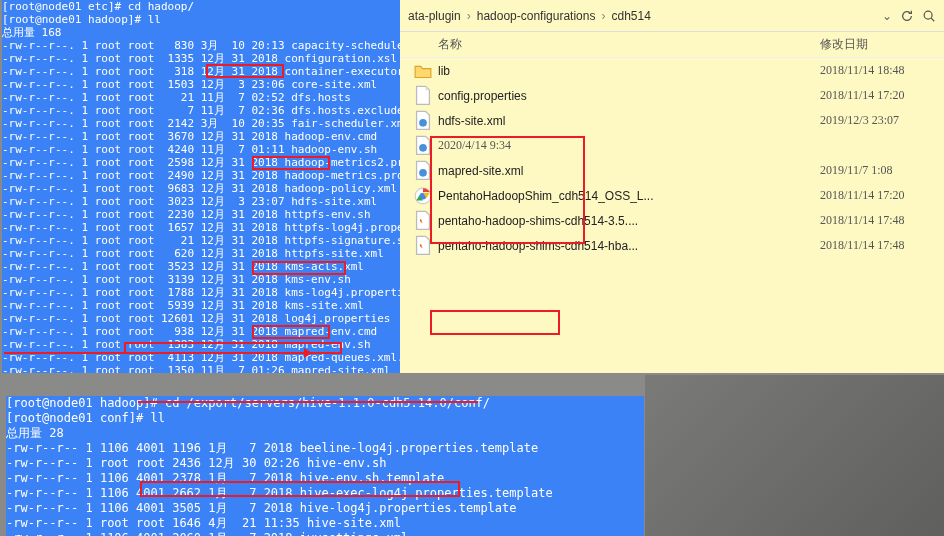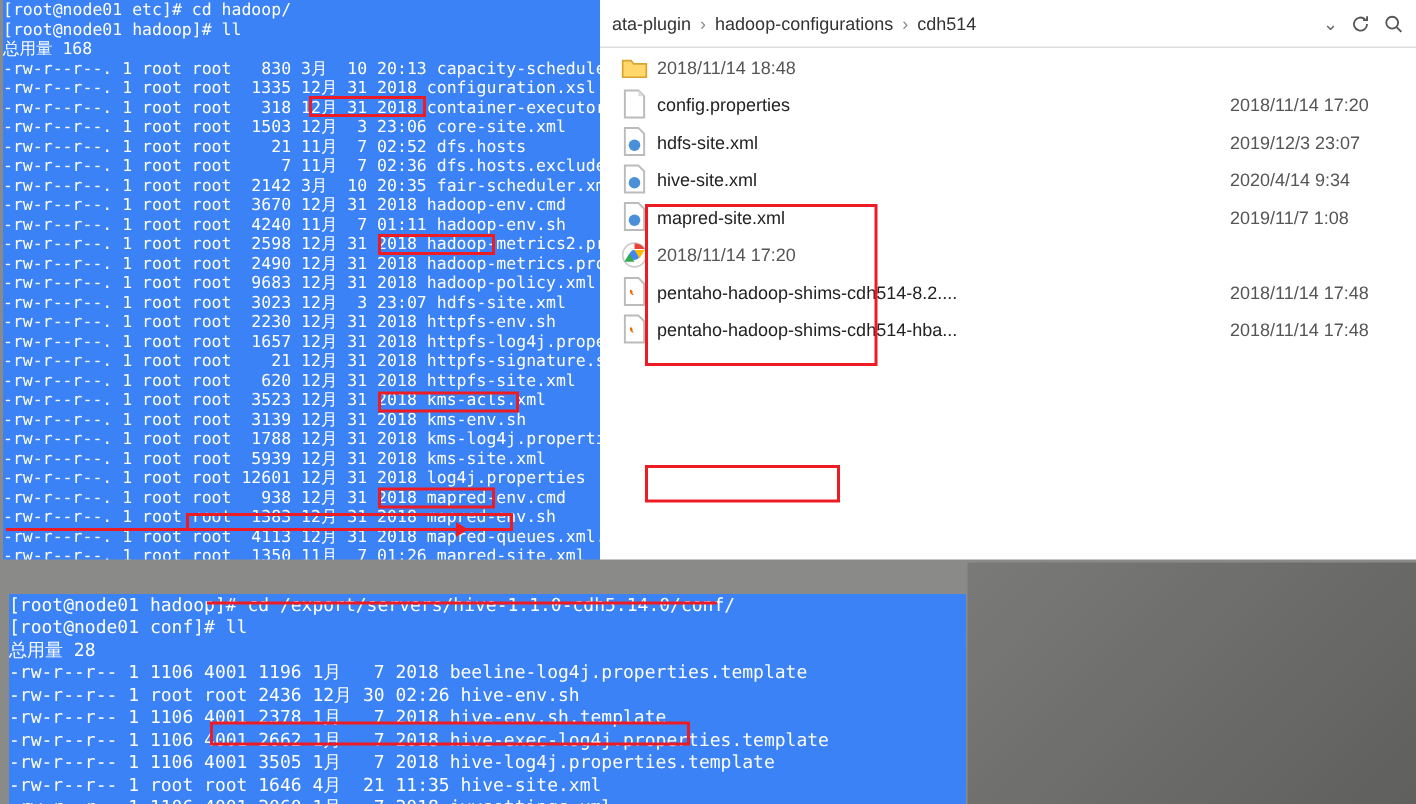--- a/index.html
+++ b/index.html
@@ -2,36 +2,36 @@
 <html><head>
 <meta charset="utf-8">
 <style>
 * { margin: 0; padding: 0; box-sizing: border-box; font-family: "Microsoft YaHei", sans-serif; }
 body { width: 944px; height: 536px; background: #8a8a88; position: relative; overflow: hidden; }
 
 .terminal { background: #3b82f6; color: #fff; font-family: "Consolas", monospace; font-size: 11px; line-height: 13px; white-space: pre; position: absolute; overflow: hidden; }
 .t1 { left: 2px; top: 0; width: 398px; height: 373px; }
 .t2 { left: 6px; top: 396px; width: 638px; height: 180px; font-size: 12px; line-height: 15px; }
 
-.explorer { position: absolute; left: 400px; top: 0; width: 544px; height: 373px; background: #ffffff; }
+.explorer { position: absolute; left: 400px; top: 0; width: 544px; height: 373px; background: #fef9c3; }
 .breadcrumb { height: 32px; border-bottom: 1px solid #ddd; display: flex; align-items: center; padding: 0 8px; font-size: 12px; color: #333; }
 .bc-item { color: #333; }
 .bc-sep { margin: 0 6px; color: #888; }
 .bc-right { margin-left: auto; display: flex; gap: 8px; align-items: center; }
 .bc-search { width: 14px; height: 14px; }
 
 .headers { display: flex; height: 26px; border-bottom: 1px solid #eee; font-size: 12px; color: #555; align-items: center; }
 .col-name-h { width: 420px; padding-left: 38px; }
 .col-date-h { flex: 1; }
 
 .file-list { font-size: 12px; }
 .file-row { display: flex; align-items: center; height: 25px; padding-left: 14px; }
 .file-icon { width: 18px; height: 18px; margin-right: 6px; display: inline-flex; align-items: center; justify-content: center; }
 .file-name { width: 382px; color: #222; }
-.file-date { color: #555; }
+.file-date { color: #555; font-family: Liberation Serif, serif; }
 
 .redbox { position: absolute; border: 2px solid #ed1c24; pointer-events: none; }
 .rb1 { left: 430px; top: 136px; width: 155px; height: 108px; }
 .rb2 { left: 430px; top: 310px; width: 130px; height: 25px; }
 .rb3 { left: 206px; top: 64px; width: 78px; height: 14px; }
 .rb4 { left: 252px; top: 156px; width: 78px; height: 14px; }
 .rb5 { left: 252px; top: 261px; width: 94px; height: 14px; }
 .rb6 { left: 140px; top: 481px; width: 320px; height: 16px; }
 .rb7 { left: 252px; top: 325px; width: 78px; height: 14px; }
 .rb8 { left: 124px; top: 342px; width: 218px; height: 12px; }
@@ -96,27 +96,32 @@
       <span style="color:#666">⌄</span>
       <svg class="bc-search" viewBox="0 0 16 16">
           <path fill="none" stroke="#555" stroke-width="1.4" d="M13 8a5 5 0 1 1-1.5-3.5M13 2v3h-3"></path>
         </svg>
       <svg class="bc-search" viewBox="0 0 16 16">
           <circle cx="7" cy="7" r="4.5" fill="none" stroke="#555" stroke-width="1.4"></circle>
           <line x1="10.5" y1="10.5" x2="14" y2="14" stroke="#555" stroke-width="1.4"></line>
         </svg>
     </div>
   </div>
+  <div class="headers">
+    <div class="col-name-h">名称</div>
+    <div class="col-date-h">修改日期</div>
+  </div>
   <div class="file-list" id="file-list">
       <div class="file-row">
         <span class="file-icon">
           <svg viewBox="0 0 16 14">
             <path fill="#ffd76a" stroke="#d9a42c" d="M1 3h5l1.5 2H15v8H1z"></path>
           </svg>
         </span>
+        <span class="file-name">lib</span>
         <span class="file-date">2018/11/14 18:48</span>
       </div>
       <div class="file-row">
         <span class="file-icon">
           <svg viewBox="0 0 14 16">
             <path fill="#fff" stroke="#bbb" d="M2 1h7l3 3v11H2z"></path>
             <path fill="#ddd" d="M9 1v3h3"></path>
           </svg>
         </span>
         <span class="file-name">config.properties</span>
@@ -132,21 +137,20 @@
         <span class="file-name">hdfs-site.xml</span>
         <span class="file-date">2019/12/3 23:07</span>
       </div>
       <div class="file-row">
         <span class="file-icon">
           <svg viewBox="0 0 14 16">
             <path fill="#fff" stroke="#bbb" d="M2 1h7l3 3v11H2z"></path>
             <circle cx="7" cy="10" r="3" fill="#4a90d9"></circle>
           </svg>
         </span>
-        <span class="file-name">hive-site.xml</span>
         <span class="file-date">2020/4/14 9:34</span>
       </div>
       <div class="file-row">
         <span class="file-icon">
           <svg viewBox="0 0 14 16">
             <path fill="#fff" stroke="#bbb" d="M2 1h7l3 3v11H2z"></path>
             <circle cx="7" cy="10" r="3" fill="#4a90d9"></circle>
           </svg>
         </span>
         <span class="file-name">mapred-site.xml</span>
@@ -155,30 +159,31 @@
       <div class="file-row">
         <span class="file-icon">
           <svg viewBox="0 0 16 16">
             <circle cx="8" cy="8" r="7" fill="#fff" stroke="#ccc"></circle>
             <circle cx="8" cy="8" r="3" fill="#4285f4"></circle>
             <path fill="#ea4335" d="M8 1a7 7 0 0 1 6 3.5H8"></path>
             <path fill="#34a853" d="M2 12l3-5 3 5"></path>
             <path fill="#fbbc05" d="M14 5l-3 5-3-5"></path>
           </svg>
         </span>
+        <span class="file-name">PentahoHadoopShim_cdh514_OSS_L...</span>
         <span class="file-date">2018/11/14 17:20</span>
       </div>
       <div class="file-row">
         <span class="file-icon">
           <svg viewBox="0 0 14 16">
             <path fill="#fff" stroke="#bbb" d="M2 1h7l3 3v11H2z"></path>
             <path fill="#e76f00" d="M5 7c2 1 0 2 2 3-2 0-3-2-2-3z"></path>
           </svg>
         </span>
-        <span class="file-name">pentaho-hadoop-shims-cdh514-8.2....</span>
+        <span class="file-name">pentaho-hadoop-shims-cdh514-3.5....</span>
         <span class="file-date">2018/11/14 17:48</span>
       </div>
       <div class="file-row">
         <span class="file-icon">
           <svg viewBox="0 0 14 16">
             <path fill="#fff" stroke="#bbb" d="M2 1h7l3 3v11H2z"></path>
             <path fill="#e76f00" d="M5 7c2 1 0 2 2 3-2 0-3-2-2-3z"></path>
           </svg>
         </span>
         <span class="file-name">pentaho-hadoop-shims-cdh514-hba...</span>

